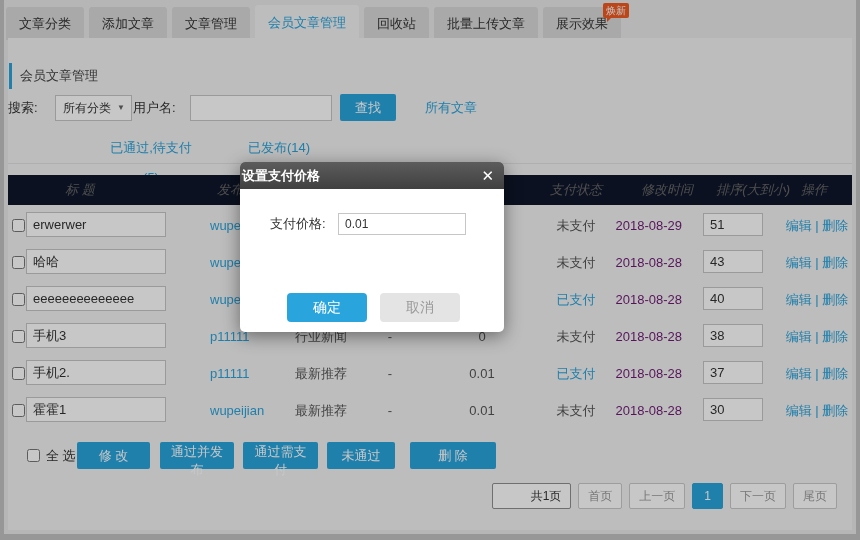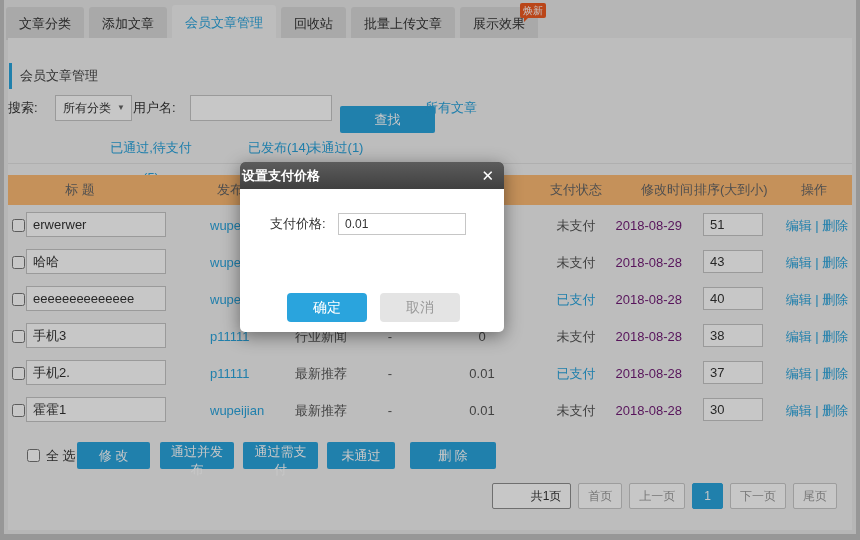--- a/index.html
+++ b/index.html
@@ -21,38 +21,38 @@
   .ttl-bar{position:absolute;left:1px;top:25px;width:3px;height:26px;background:var(--accent,#2aa4dd);}
   .ttl-text{position:absolute;left:12px;top:25px;line-height:26px;color:#444;}
   
   .s-label{position:absolute;top:57px;line-height:26px;color:#333;}
   .sel{position:absolute;left:47px;top:57px;width:68px;height:24px;background:#fff;
        border:1px solid #c6c6c6;line-height:24px;font-size:12px;color:#333;padding-left:7px;
        box-sizing:content-box;cursor:pointer;}
   .sel .caret{float:right;margin-right:6px;font-size:8px;color:#666;}
   .inp{background:#fff;border:1px solid #c6c6c6;font-size:13px;color:#333;padding:0 6px;outline:none;}
   .user-inp{position:absolute;left:182px;top:57px;width:128px;height:24px;}
-  .find-btn{position:absolute;left:332px;top:68px;width:95px;height:27px;}
+  .find-btn{position:absolute;left:332px;top:56px;width:56px;height:27px;}
   .btn{background:var(--accent,#2aa4dd);color:#fff;border:none;font-size:13px;text-align:center;
        border-radius:2px;cursor:pointer;font-family:inherit;}
   .all-link{position:absolute;left:417px;top:57px;line-height:26px;color:var(--accent,#2aa4dd);
             text-decoration:none;cursor:pointer;}
   
   .filters{position:absolute;left:0;right:0;top:95px;height:30px;border-bottom:1px solid #e0e0e0;}
   .ftab{position:absolute;top:0;height:30px;line-height:30px;text-align:center;
         color:var(--accent,#2aa4dd);cursor:pointer;font-size:13px;}
   .ftab.active{background:var(--accent,#2aa4dd);color:#fff;}
   
-  .thead{position:absolute;left:0;right:0;top:137px;height:30px;background:#fdba74;color:#666;}
+  .thead{position:absolute;left:0;right:0;top:137px;height:30px;background:#0f172a;color:#666;font-style:italic;}
   .thead div{position:absolute;line-height:30px;}
   .h-title{left:22px;width:100px;text-align:center;}
   .h-pub{left:209px;}
   .h-status{left:540px;width:56px;text-align:center;}
   .h-date{left:612px;width:94px;text-align:center;}
-  .h-order{left:686px;width:96px;text-align:left;}
+  .h-order{left:686px;width:96px;text-align:right;}
   .h-ops{left:777px;width:58px;text-align:center;}
   .trow{position:absolute;left:0;right:0;height:37px;}
   .trow > *{position:absolute;}
   .c-check{left:4px;top:12px;width:13px;height:13px;margin:0;}
   .c-title{left:18px;top:5px;width:126px;height:23px;font-size:13px;}
   .c-pub{left:202px;width:90px;line-height:37px;color:var(--accent,#2aa4dd);cursor:pointer;white-space:nowrap;overflow:hidden;}
   .c-cat{left:283px;width:60px;line-height:37px;text-align:center;color:#555;}
   .c-dash{left:370px;width:24px;line-height:37px;text-align:center;color:#555;}
   .c-price{left:452px;width:44px;line-height:37px;text-align:center;color:#555;}
   .c-status{left:540px;width:56px;line-height:37px;text-align:center;}
@@ -89,20 +89,21 @@
 </style>
 </head>
 <body>
 
 <div class="stage">
   <div class="page">
 
     <div class="tabbar">
       <div class="tab">文章分类</div>
       <div class="tab">添加文章</div>
+      <div class="tab">文章管理</div>
       <div class="tab active">会员文章管理</div>
       <div class="tab">回收站</div>
       <div class="tab">批量上传文章</div>
       <div class="tab">
         <span>展示效果</span>
         <span class="badge">焕新</span>
       </div>
     </div>
 
     <div class="panel">
@@ -115,21 +116,20 @@
         <span class="caret">▼</span>
       </div>
       <div class="s-label" style="left:125px;">用户名:</div>
       <input class="inp user-inp" value="" style="">
       <button class="btn find-btn">查找</button>
       <a class="all-link">所有文章</a>
 
       <div class="filters">
         <div class="ftab" style="left:100px;width:86px;">已通过,待支付(5)</div>
         <div class="ftab" style="left:200px;width:70px;margin-left:36px;">已发布(14)</div>
-        <div class="ftab" style="left:295px;width:66px;">未通过(1)</div>
       </div>
 
       <div class="thead">
         <div class="h-title">标 题</div>
         <div class="h-pub">发布者</div>
         <div class="h-status">支付状态</div>
         <div class="h-date">修改时间</div>
         <div class="h-order">排序(大到小)</div>
         <div class="h-ops">操作</div>
       </div>

